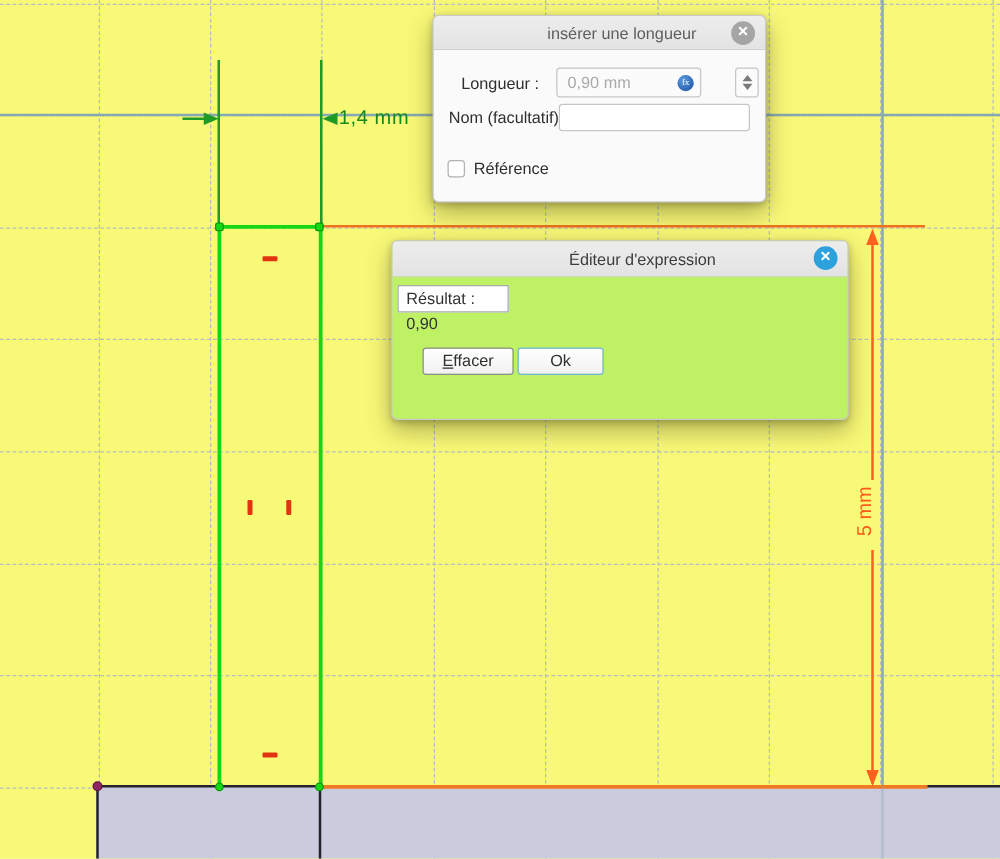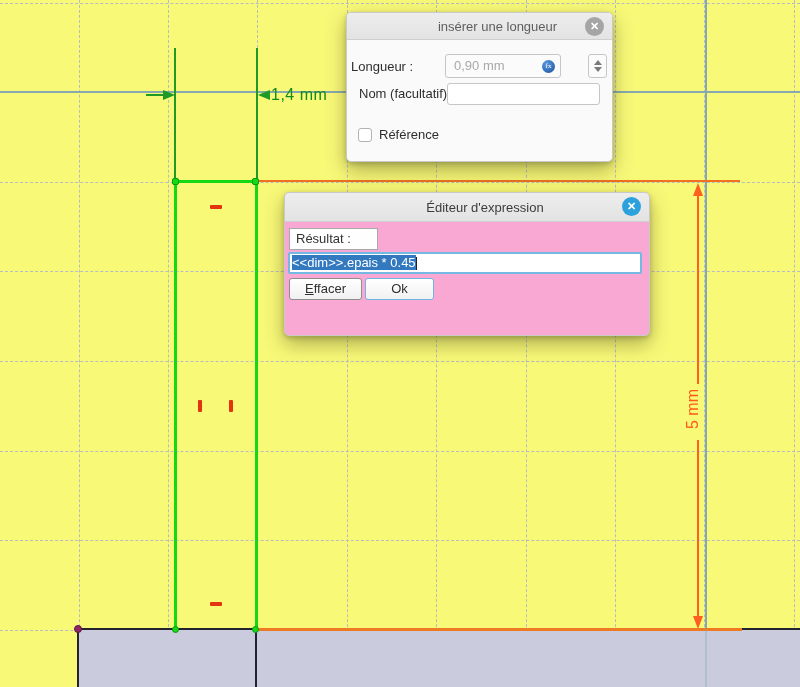--- a/index.html
+++ b/index.html
@@ -65,47 +65,47 @@
             box-shadow:0 8px 20px rgba(80,80,30,.45), 0 2px 5px rgba(0,0,0,.2); z-index:20; }
   .titlebar { position:relative; height:27px; background:linear-gradient(#ededed,#e3e3e3); border-bottom:1px solid #cfcfcf;
               border-radius:4px 4px 0 0; text-align:center; line-height:27px; font-size:13px; color:#5e5e5e;padding-left:36px; }
   .closebtn { position:absolute; top:4px; right:8px; width:19px; height:19px; border-radius:50%;
               color:#fff; font-size:11px; line-height:19px; text-align:center; font-weight:bold; cursor:default; }
   .closebtn.gray { background:#a5a5a5; }
   .closebtn.blue { background:#2da1dc; }
 
   #dlg-length { left:346px; top:12px; width:267px; height:150px; background:#fafafa; }
   #dlg-length .flabel { position:absolute; font-size:13px; color:#2f2f2f; }
-  .lbl-longueur { left:4px; top:46px; }
+  .lbl-longueur { left:22px; top:46px; }
   .lbl-nom { left:12px; top:73px; }
   .inp { position:absolute; background:#fdfdfd; border:1px solid #c6c6c6; border-radius:3px; font-size:13px; }
   .inp-length { left:98px; top:41px; width:116px; height:24px; color:#a9a9a9; line-height:22px; padding-left:8px; background:#fbfbfb; }
   .fx-icon { position:absolute; right:5px; top:5px; width:13px; height:13px; border-radius:50%;
              background:radial-gradient(circle at 35% 30%, #5a9ae0, #1b4f9c); color:#fff; font-size:7px;
              text-align:center; line-height:13px; font-family:"Liberation Serif", serif; }
   .spinner { position:absolute; left:241px; top:41px; width:19px; height:24px; background:#fbfbfb;
              border:1px solid #c6c6c6; border-radius:3px; }
   .spin-up, .spin-down { position:absolute; left:5px; width:0; height:0; border-left:4px solid transparent; border-right:4px solid transparent; }
   .spin-up { top:5px; border-bottom:5px solid #7a7a7a; }
   .spin-down { bottom:5px; border-top:5px solid #7a7a7a; }
   .inp-name { left:100px; top:70px; width:153px; height:22px; background:#fff; }
   .checkbox { position:absolute; left:11px; top:115px; width:14px; height:14px; background:#fff;
               border:1px solid #b2b2b2; border-radius:3px; }
   .lbl-ref { position:absolute; left:32px; top:114px; font-size:13px; color:#2f2f2f; }
 
-  #dlg-expr { left:284px; top:192px; width:366px; height:144px; background:#f9a8d4; }
+  #dlg-expr { left:313px; top:192px; width:366px; height:144px; background:#bef264; }
   #dlg-expr .titlebar { height:29px; line-height:29px; color:#3c3c3c; }
   .result-box { position:absolute; left:4px; top:35px; width:89px; height:22px; background:#fefefe;
                 border:1px solid #a9a9a9; font-size:13px; color:#333; line-height:20px; padding-left:6px; }
   .expr-input { position:absolute; left:3px; top:59px; width:354px; height:22px; background:#fff;
                 border:2px solid #74b8e4; border-radius:2px; font-size:13px; line-height:18px; padding-left:2px; white-space:nowrap; }
   .expr-sel { background:#3279c0; color:#fff; }
   .expr-caret { display:inline-block; width:1px; height:13px; background:#222; vertical-align:middle; }
   .btn { position:absolute; top:85px; height:22px; background:linear-gradient(#fff,#f1f1f1); border-radius:3px;
-         font-size:13px; color:#2f2f2f; text-align:center; line-height:20px; cursor:default; }
+         font-size:13px; color:#2f2f2f; text-align:center; line-height:20px; cursor:default;margin-left:20px; }
   .btn-clear { left:4px; width:73px; border:1px solid #8e8e8e; }
   .btn-ok { left:80px; width:69px; border:1px solid #70b4e0; }
   .mnemonic { text-decoration:underline; }
 </style>
 </head>
 <body>
 
 <div id="scene">
 
   <div id="grid-layer">
@@ -183,18 +183,17 @@
     <div class="checkbox"></div>
     <div class="lbl-ref">Référence</div>
   </div>
 
   <div class="dialog" id="dlg-expr">
     <div class="titlebar">
       <span>Éditeur d'expression</span>
       <div class="closebtn blue">✕</div>
     </div>
     <div class="result-box">Résultat : 0,90</div>
-    <div class="expr-input"><span class="expr-sel">&lt;&lt;dim&gt;&gt;.epais * 0.45</span><span class="expr-caret"></span></div>
     <div class="btn btn-clear"><span class="mnemonic">E</span><span>ffacer</span></div>
     <div class="btn btn-ok">Ok</div>
   </div>
 
 </div>
 
 </body></html>

